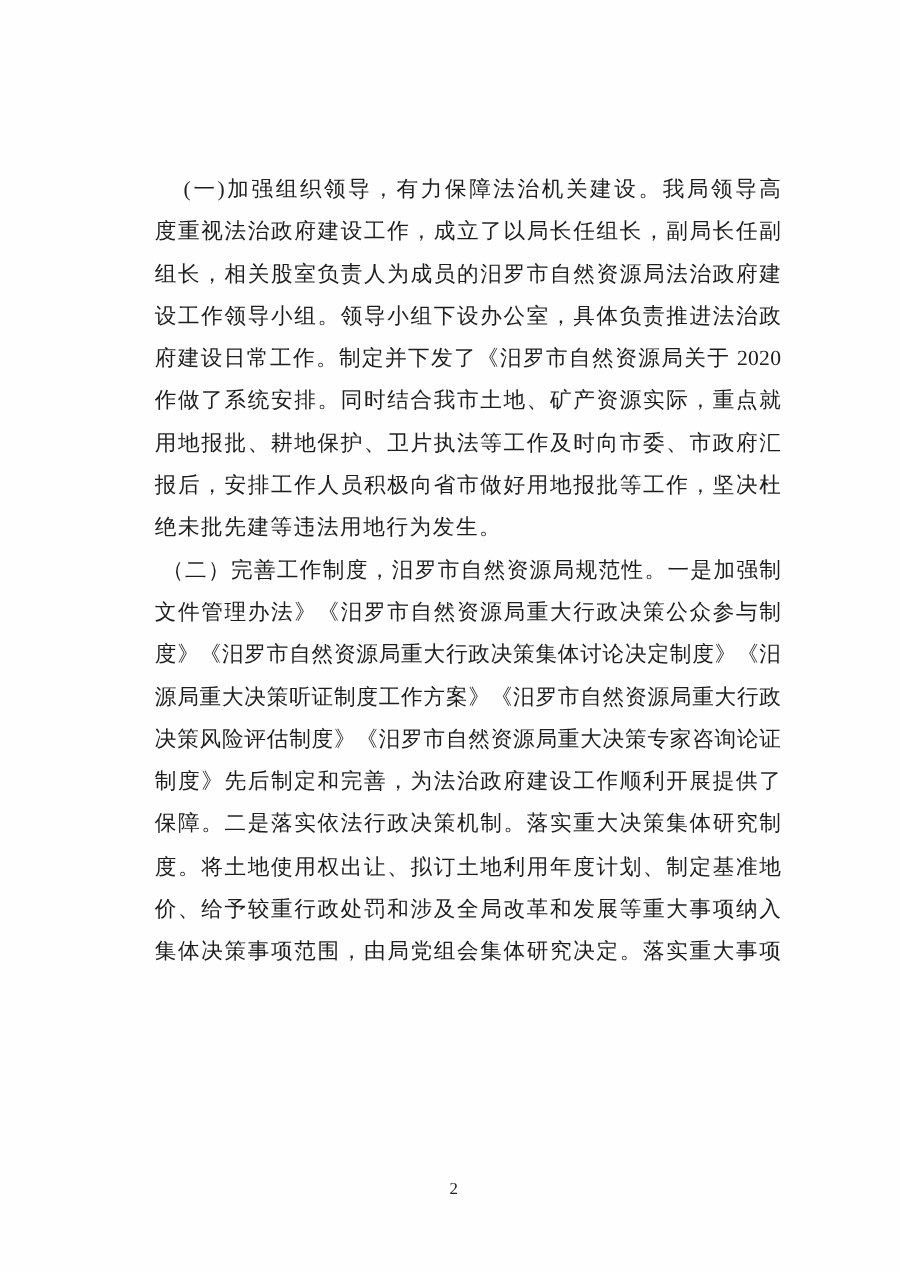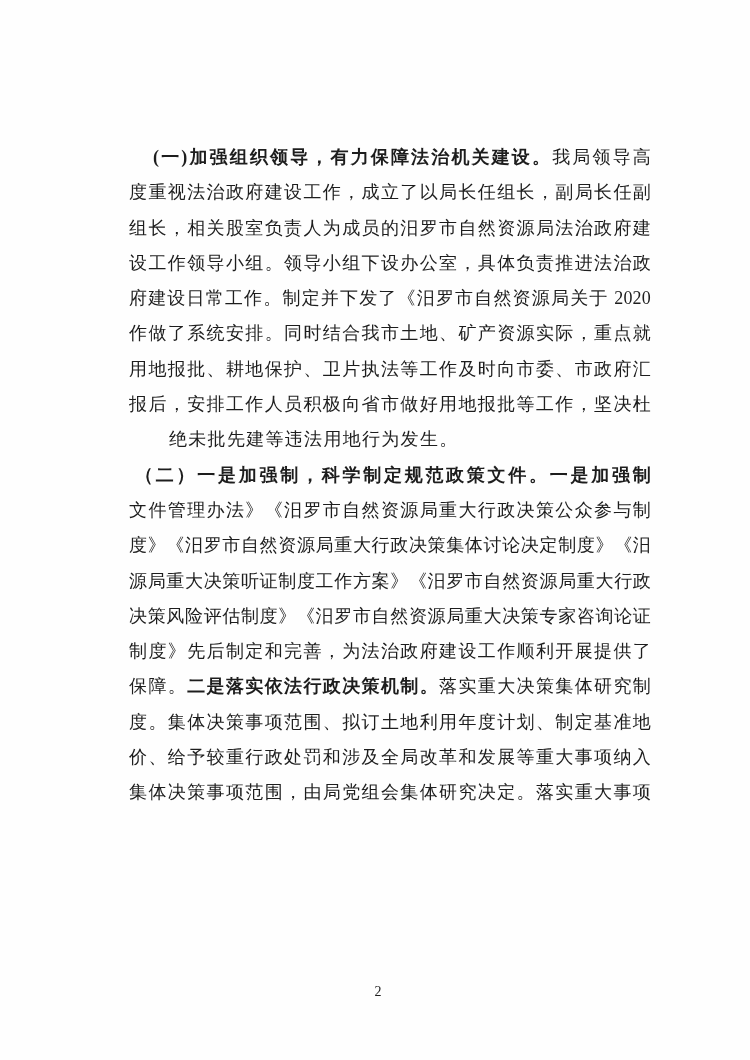--- a/index.html
+++ b/index.html
@@ -32,30 +32,29 @@
     font-size: 18px;
     text-align: justify;
     text-align-last: justify;
     text-justify: inter-character;
     letter-spacing: 0.2px;
     white-space: normal;
   }
   .line.flush {
     text-align-last: left;
     letter-spacing: 1.3px;
-    margin-left: 40px;
   }
   .line.indent-a {
     text-indent: 24px;
   }
   .line.indent-b {
     text-indent: 6px;
   }
   .seg-bold {
-    font-weight: bold;
+    font-weight: normal;
   }
   .footer {
     position: absolute;
     left: 0;
     right: -6px;
     top: 984px;
     text-align: center;
     font-size: 14px;
     color: #1d1d1d;
   }
@@ -67,25 +66,25 @@
   <main class="doc" id="doc">
       <div class="line indent-a"><span class="seg-bold">(一)加强组织领导，有力保障法治机关建设。</span><span class="seg">我局领导高</span></div>
       <div class="line"><span class="seg">度重视法治政府建设工作，成立了以局长任组长，副局长任副</span></div>
       <div class="line"><span class="seg">组长，相关股室负责人为成员的汨罗市自然资源局法治政府建</span></div>
       <div class="line"><span class="seg">设工作领导小组。领导小组下设办公室，具体负责推进法治政</span></div>
       <div class="line"><span class="seg">府建设日常工作。制定并下发了《汨罗市自然资源局关于 2020</span></div>
       <div class="line"><span class="seg">作做了系统安排。同时结合我市土地、矿产资源实际，重点就</span></div>
       <div class="line"><span class="seg">用地报批、耕地保护、卫片执法等工作及时向市委、市政府汇</span></div>
       <div class="line"><span class="seg">报后，安排工作人员积极向省市做好用地报批等工作，坚决杜</span></div>
       <div class="line flush"><span class="seg">绝未批先建等违法用地行为发生。</span></div>
-      <div class="line indent-b"><span class="seg-bold">（二）一是加强制，科学制定规范政策文件。一是加强制</span></div>
+      <div class="line indent-b"><span class="seg-bold">（二）完善工作制度，汨罗市自然资源局规范性。一是加强制</span></div>
       <div class="line"><span class="seg">文件管理办法》《汨罗市自然资源局重大行政决策公众参与制</span></div>
       <div class="line"><span class="seg">度》《汨罗市自然资源局重大行政决策集体讨论决定制度》《汨</span></div>
       <div class="line"><span class="seg">源局重大决策听证制度工作方案》《汨罗市自然资源局重大行政</span></div>
       <div class="line"><span class="seg">决策风险评估制度》《汨罗市自然资源局重大决策专家咨询论证</span></div>
       <div class="line"><span class="seg">制度》先后制定和完善，为法治政府建设工作顺利开展提供了</span></div>
       <div class="line"><span class="seg">保障。</span><span class="seg-bold">二是落实依法行政决策机制。</span><span class="seg">落实重大决策集体研究制</span></div>
-      <div class="line"><span class="seg">度。集体决策事项范围、拟订土地利用年度计划、制定基准地</span></div>
+      <div class="line"><span class="seg">度。将土地使用权出让、拟订土地利用年度计划、制定基准地</span></div>
       <div class="line"><span class="seg">价、给予较重行政处罚和涉及全局改革和发展等重大事项纳入</span></div>
       <div class="line"><span class="seg">集体决策事项范围，由局党组会集体研究决定。落实重大事项</span></div>
     </main>
   <div class="footer">2</div>
 </div>
 
 </body></html>

